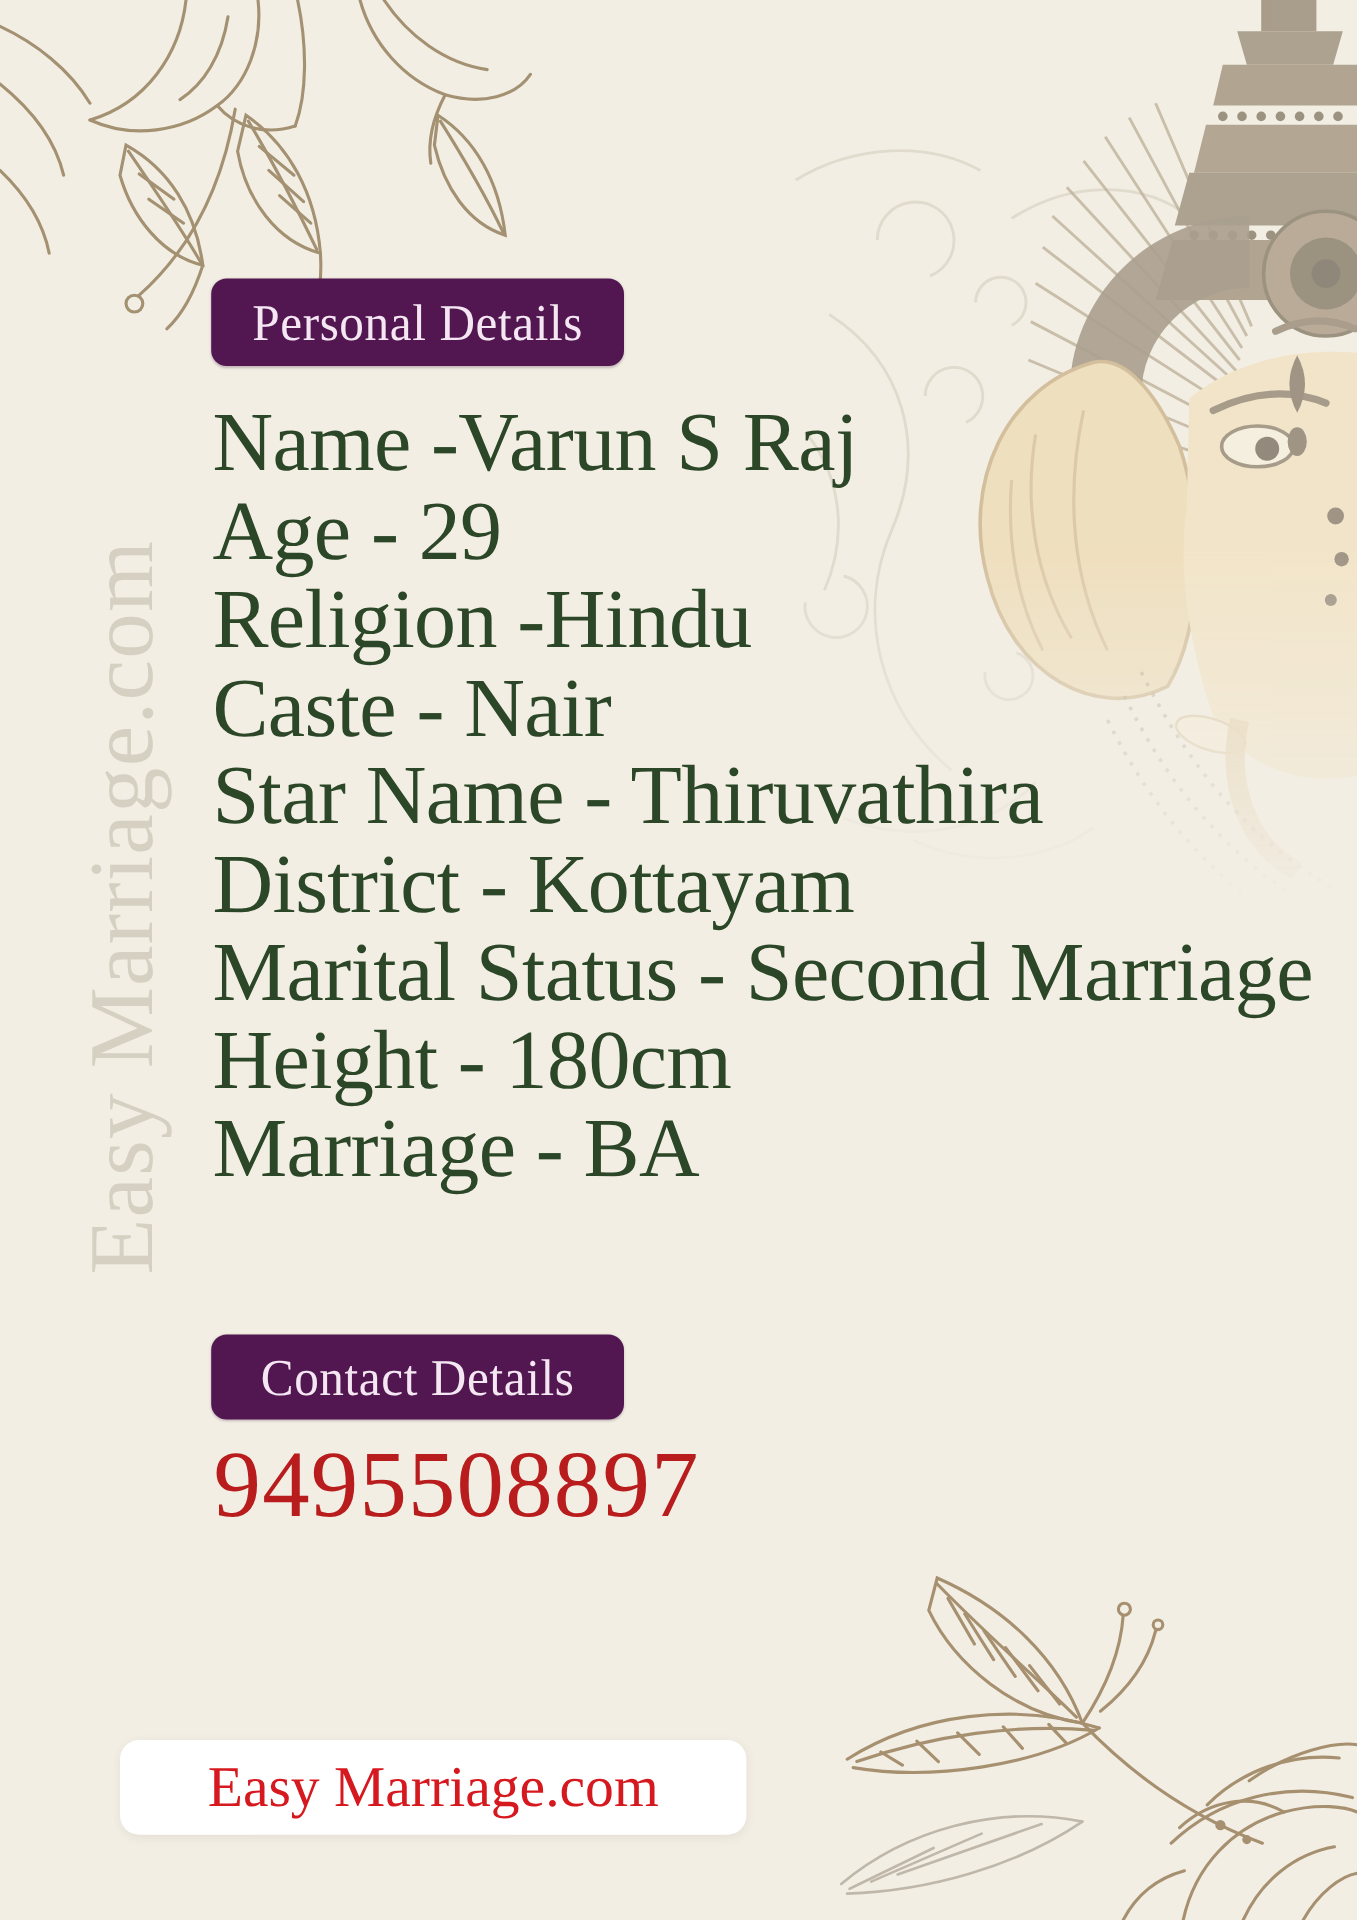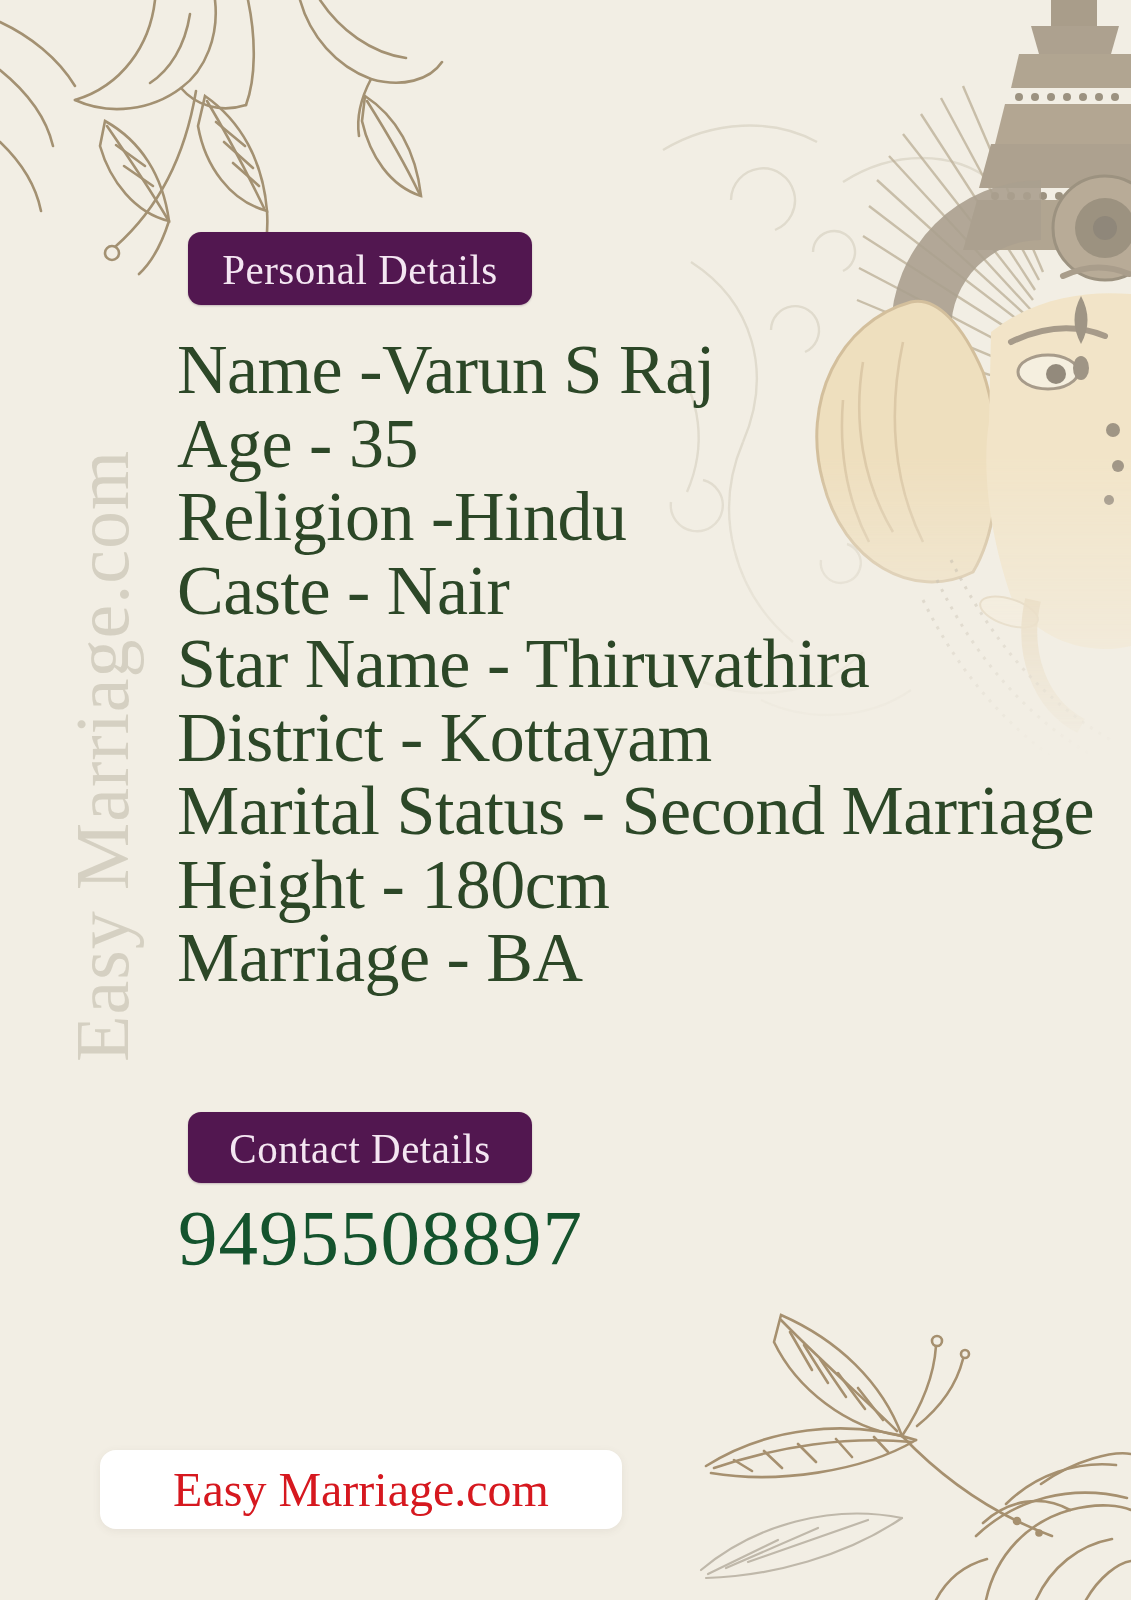--- a/index.html
+++ b/index.html
@@ -30,42 +30,41 @@
     font-size: 76px; line-height: 92px;
     color: rgba(190, 184, 166, 0.55);
     white-space: nowrap; letter-spacing: 1px;
   }
   
   .badge {
     position: absolute; left: 176px; width: 344px;
     background: #521750; border-radius: 13px;
     display: flex; align-items: center; justify-content: center;
     box-shadow: 0 1px 2px rgba(60,20,60,0.25);
-    margin-left: 12px;
   }
   .badge-personal { top: 232px; height: 73px; }
   .badge-contact  { top: 1112px; height: 71px; }
   .badge .badge-text {
     color: #f4e6f2; font-size: 41px; letter-spacing: 0.5px;
     transform: scaleY(1.05);
   }
   
   .details {
     position: absolute; left: 177px; top: 333px; width: 900px;
   }
   .detail-line {
     font-size: 70px; line-height: 73.5px;
     color: #2c4727; letter-spacing: -0.5px;
     white-space: nowrap;
   }
   
   .phone-number {
     position: absolute; left: 178px; top: 1198px;
     font-size: 79px; line-height: 1;
-    color: #14532d; letter-spacing: 1px;
+    color: #b91c1c; letter-spacing: 1px;
   }
   
   .footer-box {
     position: absolute; left: 100px; top: 1450px; width: 522px; height: 79px;
     background: #ffffff; border-radius: 16px;
     display: flex; align-items: center; justify-content: center;
     box-shadow: 0 2px 8px rgba(90,80,60,0.08);
   }
   .footer-brand { color: #d6181f; font-size: 48px; letter-spacing: 0px; }
   svg { display: block; }
@@ -204,21 +203,21 @@
   </div>
 
   <div class="watermark">Easy Marriage.com</div>
 
   <div class="badge badge-personal">
     <span class="badge-text">Personal Details</span>
   </div>
 
   <div class="details">
     <div class="detail-line">Name -Varun S Raj</div>
-    <div class="detail-line">Age - 35</div>
+    <div class="detail-line">Age - 29</div>
     <div class="detail-line">Religion -Hindu</div>
     <div class="detail-line">Caste - Nair</div>
     <div class="detail-line">Star Name - Thiruvathira</div>
     <div class="detail-line">District - Kottayam</div>
     <div class="detail-line">Marital Status - Second Marriage</div>
     <div class="detail-line">Height - 180cm</div>
     <div class="detail-line">Marriage - BA</div>
   </div>
 
   <div class="badge badge-contact">

